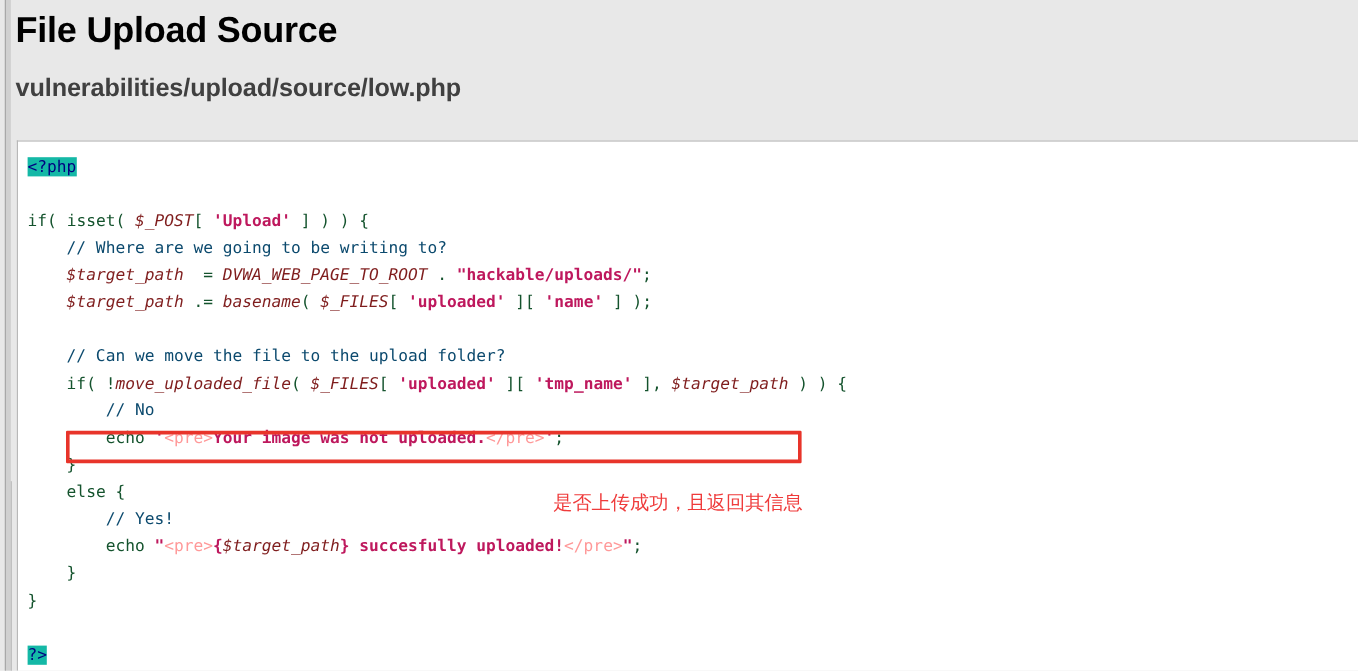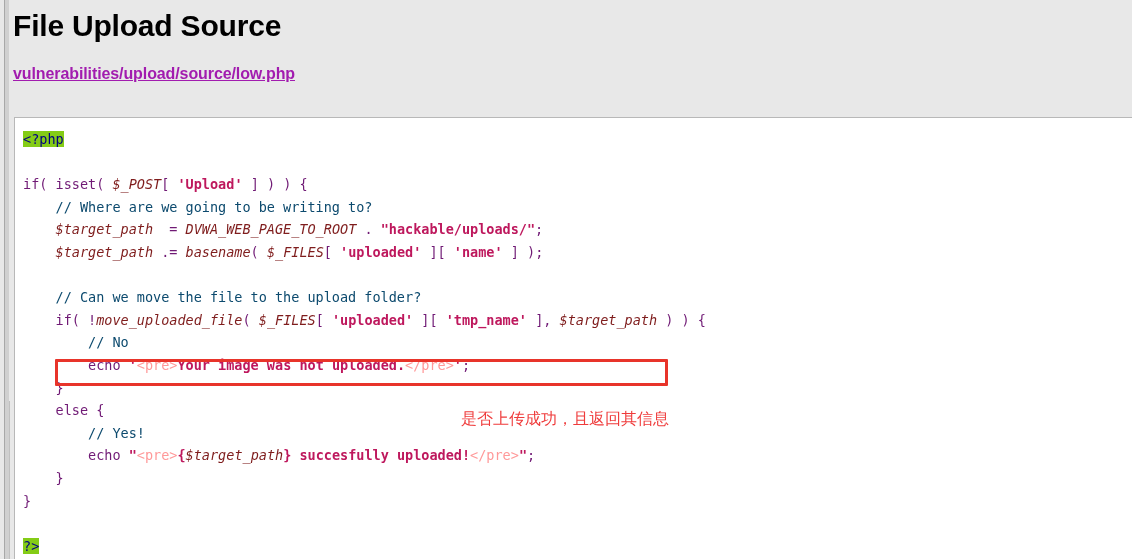--- a/index.html
+++ b/index.html
@@ -46,26 +46,25 @@
     font-size: 30px;
     font-weight: bold;
     color: #000000;
     letter-spacing: -0.2px;
     line-height: 36px;
   }
 
   #source-path {
     margin: 0;
     padding: 17px 0 0 4px;
-    font-size: 16px;
+    font-size: 21px;
     font-weight: bold;
-    color: #a21caf;
+    color: #404040;
     line-height: 26px;
     letter-spacing: -0.1px;
-    text-decoration: underline;
   }
 
   #code-box {
     position: absolute;
     left: 5px;
     top: 117px;
     width: 1127px;
     height: 442px;
     background: #ffffff;
     border-top: 1px solid #b8b8b8;
@@ -80,22 +79,22 @@
     font-family: "DejaVu Sans Mono", "Liberation Mono", monospace;
     font-size: 13.5px;
     line-height: 22.6px;
     white-space: pre;
     color: #000000;
   }
 
   .ln { display: block; height: 22.6px; }
 
   
-  .t-open   { color: #000080; background: #84cc16; }   
-  .t-kw     { color: #701a75; }                        
+  .t-open   { color: #000080; background: #14b8a6; }   
+  .t-kw     { color: #14532d; }                        
   .t-var    { color: #7f1d1d; font-style: italic; }                        
   .t-str    { color: #be185d; font-weight: bold; }                        
   .t-strtag { color: #ff9999; text-align: right; }                        
   .t-cmt    { color: #0c4a6e; }                        
   .t-plain  { color: #000000; }
 
   
   #highlight-box {
     position: absolute;
     left: 40px;

